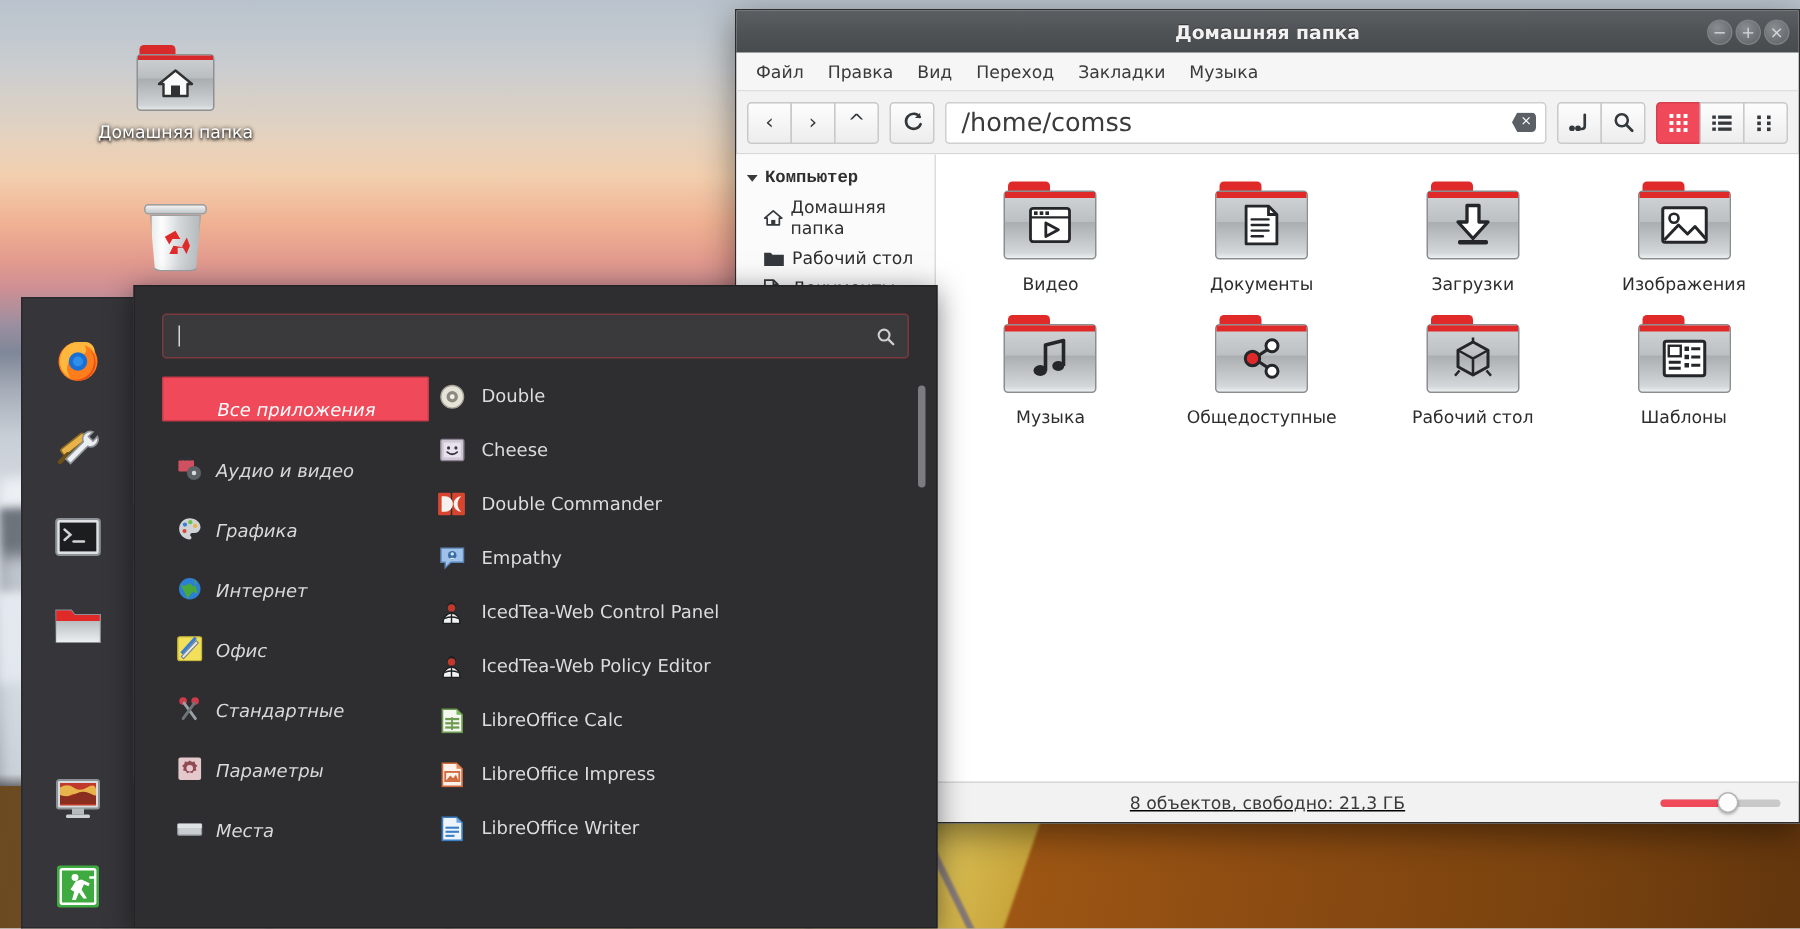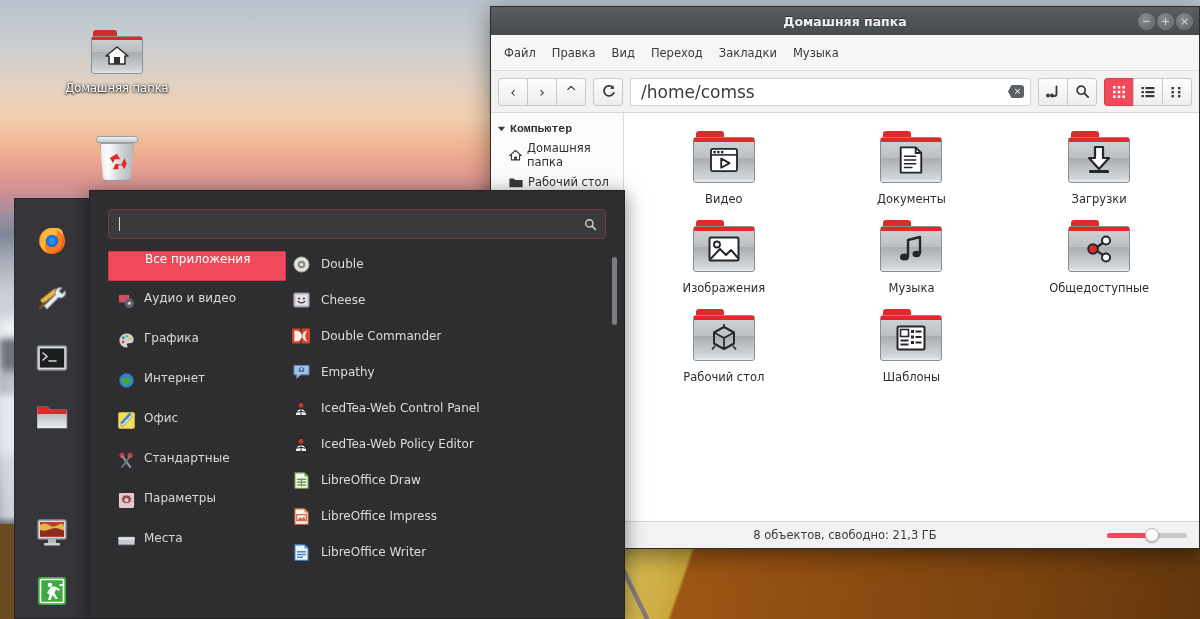--- a/index.html
+++ b/index.html
@@ -131,21 +131,21 @@
   }
   .wctrls { position: absolute; right: 6px; top: 0; height: 28px; display: flex; align-items: center; gap: 2px; }
   .wbtn {
     width: 17px; height: 17px; border-radius: 50%;
     background: radial-gradient(circle at 38% 32%, #8a8e92, #6a6e72 70%, #5b5f63 100%);
     border: 1px solid #7d8185;
     display: flex; align-items: center; justify-content: center;
     color: #d4d7d9; font-size: 11px; line-height: 1; font-family: "DejaVu Sans", sans-serif;
   }
   .fm-menubar {
-    height: 36px; flex: none; background: #f6f6f6; border-bottom: 1px solid #dedede;
+    height: 26px; flex: none; background: #f6f6f6; border-bottom: 1px solid #dedede;
     display: flex; align-items: center; padding-left: 6px; gap: 2px;
   }
   .fm-menubar span {
     font-size: 11.5px; color: #3a3a3a; padding: 2px 7px; border-radius: 2px;
   }
   .fm-toolbar {
     height: 42px; flex: none; background: #f2f2f2; border-bottom: 1px solid #d8d8d8;
     display: flex; align-items: center; padding: 0 7px; gap: 7px;
   }
   .btngroup { display: flex; }
@@ -174,21 +174,21 @@
   .fm-body { flex: 1; display: flex; min-height: 0; background: #fff; }
   .fm-side {
     width: 133px; flex: none; background: #fbfbfb; border-right: 1px solid #dcdcdc;
     padding: 6px 0 0 0; font-size: 11.5px; color: #2f2f2f; overflow: hidden;
   }
   .side-head { display: flex; align-items: center; gap: 4px; padding: 3px 4px 3px 6px; font-weight: bold; font-family: Liberation Mono, monospace; }
   .side-item { display: flex; align-items: center; gap: 5px; padding: 3px 4px 3px 18px; }
   .side-item .sico { width: 14px; text-align: center; font-size: 12px; color: #35393d; }
   .fm-content { flex: 1; position: relative; background: #fff; overflow: hidden; }
   .grid {
-    display: grid; grid-template-columns: repeat(3, 1fr); gap: 2px 0;
+    display: grid; grid-template-columns: repeat(4, 1fr); gap: 2px 0;
     padding: 12px 6px 0 6px;
   }
   .gitem { text-align: center; padding: 6px 2px; }
   .gitem .lbl { margin-top: 5px; font-size: 11.5px; color: #2d2d2d; }
   .gfolder { position: relative; display: inline-block; width: 62px; height: 52px; }
   .gfolder .tab {
     position: absolute; left: 3px; top: 0; width: 28px; height: 9px;
     background: #e02a2a; border-radius: 3px 3px 0 0;
   }
   .gfolder .body {
@@ -197,21 +197,21 @@
     border: 1px solid #8a8e90;
     box-shadow: inset 0 1px 0 rgba(255,255,255,.7);
   }
   .gfolder .body::before { content:""; position:absolute; left:0; top:0; width:100%; height:4px; background:#e02a2a; }
   .gfolder .glyph {
     position: absolute; left: 0; top: 6px; width: 62px; height: 46px;
     display: flex; align-items: center; justify-content: center;
   }
   .fm-status {
     height: 27px; flex: none; background: #f2f2f2; border-top: 1px solid #d8d8d8;
-    display: flex; align-items: center; justify-content: center; position: relative;
+    display: flex; align-items: center; justify-content: center; position: relative; text-decoration: underline;
   }
   .fm-status .txt { font-size: 11.5px; color: #3a3a3a; }
   .zoomslider { position: absolute; right: 12px; top: 50%; transform: translateY(-50%); width: 80px; height: 14px; }
   .zoomslider .trk {
     position: absolute; top: 5px; left: 0; width: 100%; height: 5px; border-radius: 3px; background: #c9c9c9;
   }
   .zoomslider .fil {
     position: absolute; top: 5px; left: 0; width: 56%; height: 5px; border-radius: 3px; background: #f04a5a;
   }
   .zoomslider .knb {
@@ -240,23 +240,23 @@
     display: flex; align-items: center; padding: 0 8px 0 10px;
   }
   .menu-search .caret {
     width: 1px; height: 14px; background: #d8d8d8; margin-right: 2px;
   }
   .menu-search .inp { flex: 1; font-size: 12px; color: #cfcfcf; }
   .menu-search .sico { color: #cfcfcf; font-size: 13px; }
   .menu-cols { flex: 1; display: flex; min-height: 0; }
   .menu-cats { width: 196px; flex: none; padding: 0 0 0 18px; }
   .cat {
-    display: flex; align-items: flex-start; gap: 9px;
+    display: flex; align-items: flex-end; gap: 9px;
     height: 30px; margin-bottom: 10px; padding-left: 9px;
-    font-size: 12px; color: #d9d9d9; border-radius: 1px;
+    font-size: 12px; color: #d9d9d9; border-radius: 1px; font-style: italic;
   }
   .cat.active { background: #f04a5a; color: #fff; border: 1px solid #c93a48; }
   .cat .cico { width: 18px; height: 18px; flex: none; display: flex; align-items: center; justify-content: center; }
   .menu-apps { flex: 1; position: relative; padding-right: 16px; }
   .app {
     display: flex; align-items: center; gap: 11px;
     height: 26px; margin-bottom: 10px; padding-left: 6px;
     font-size: 12px; color: #dcdcdc;
   }
   .app .aico { width: 18px; height: 18px; flex: none; display: flex; align-items: center; justify-content: center; }
@@ -857,21 +857,21 @@
               <path d="M1 0.8 h10 l4 4 v12.4 h-14 z" fill="#f4f8f0" stroke="#6d9b4e" stroke-width="1.2"></path>
               <path d="M11 0.8 v4 h4" fill="#7fb85c"></path>
               <g fill="#6d9b4e">
                 <rect x="3" y="7" width="10" height="1.6"></rect>
                   <rect x="3" y="10" width="10" height="1.6"></rect>
                   <rect x="3" y="13" width="10" height="1.6"></rect>
                 <rect x="7.2" y="6.5" width="1.3" height="9"></rect>
               </g>
             </svg>
           </span>
-          <span>LibreOffice Draw</span>
+          <span>LibreOffice Calc</span>
         </div>
 
 
         <div class="app">
           <span class="aico">
             <svg width="15" height="17" viewBox="0 0 16 18">
               <path d="M1 0.8 h10 l4 4 v12.4 h-14 z" fill="#fdf1ec" stroke="#cf6a3c" stroke-width="1.2"></path>
               <path d="M11 0.8 v4 h4" fill="#e58a5c"></path>
               <rect x="3" y="7" width="10" height="6.5" fill="none" stroke="#cf6a3c" stroke-width="1.3"></rect>
               <path d="M3.6 13 L6.6 9.5 L8.6 11.5 L10.6 9 L12.4 13z" fill="#cf6a3c"></path>

